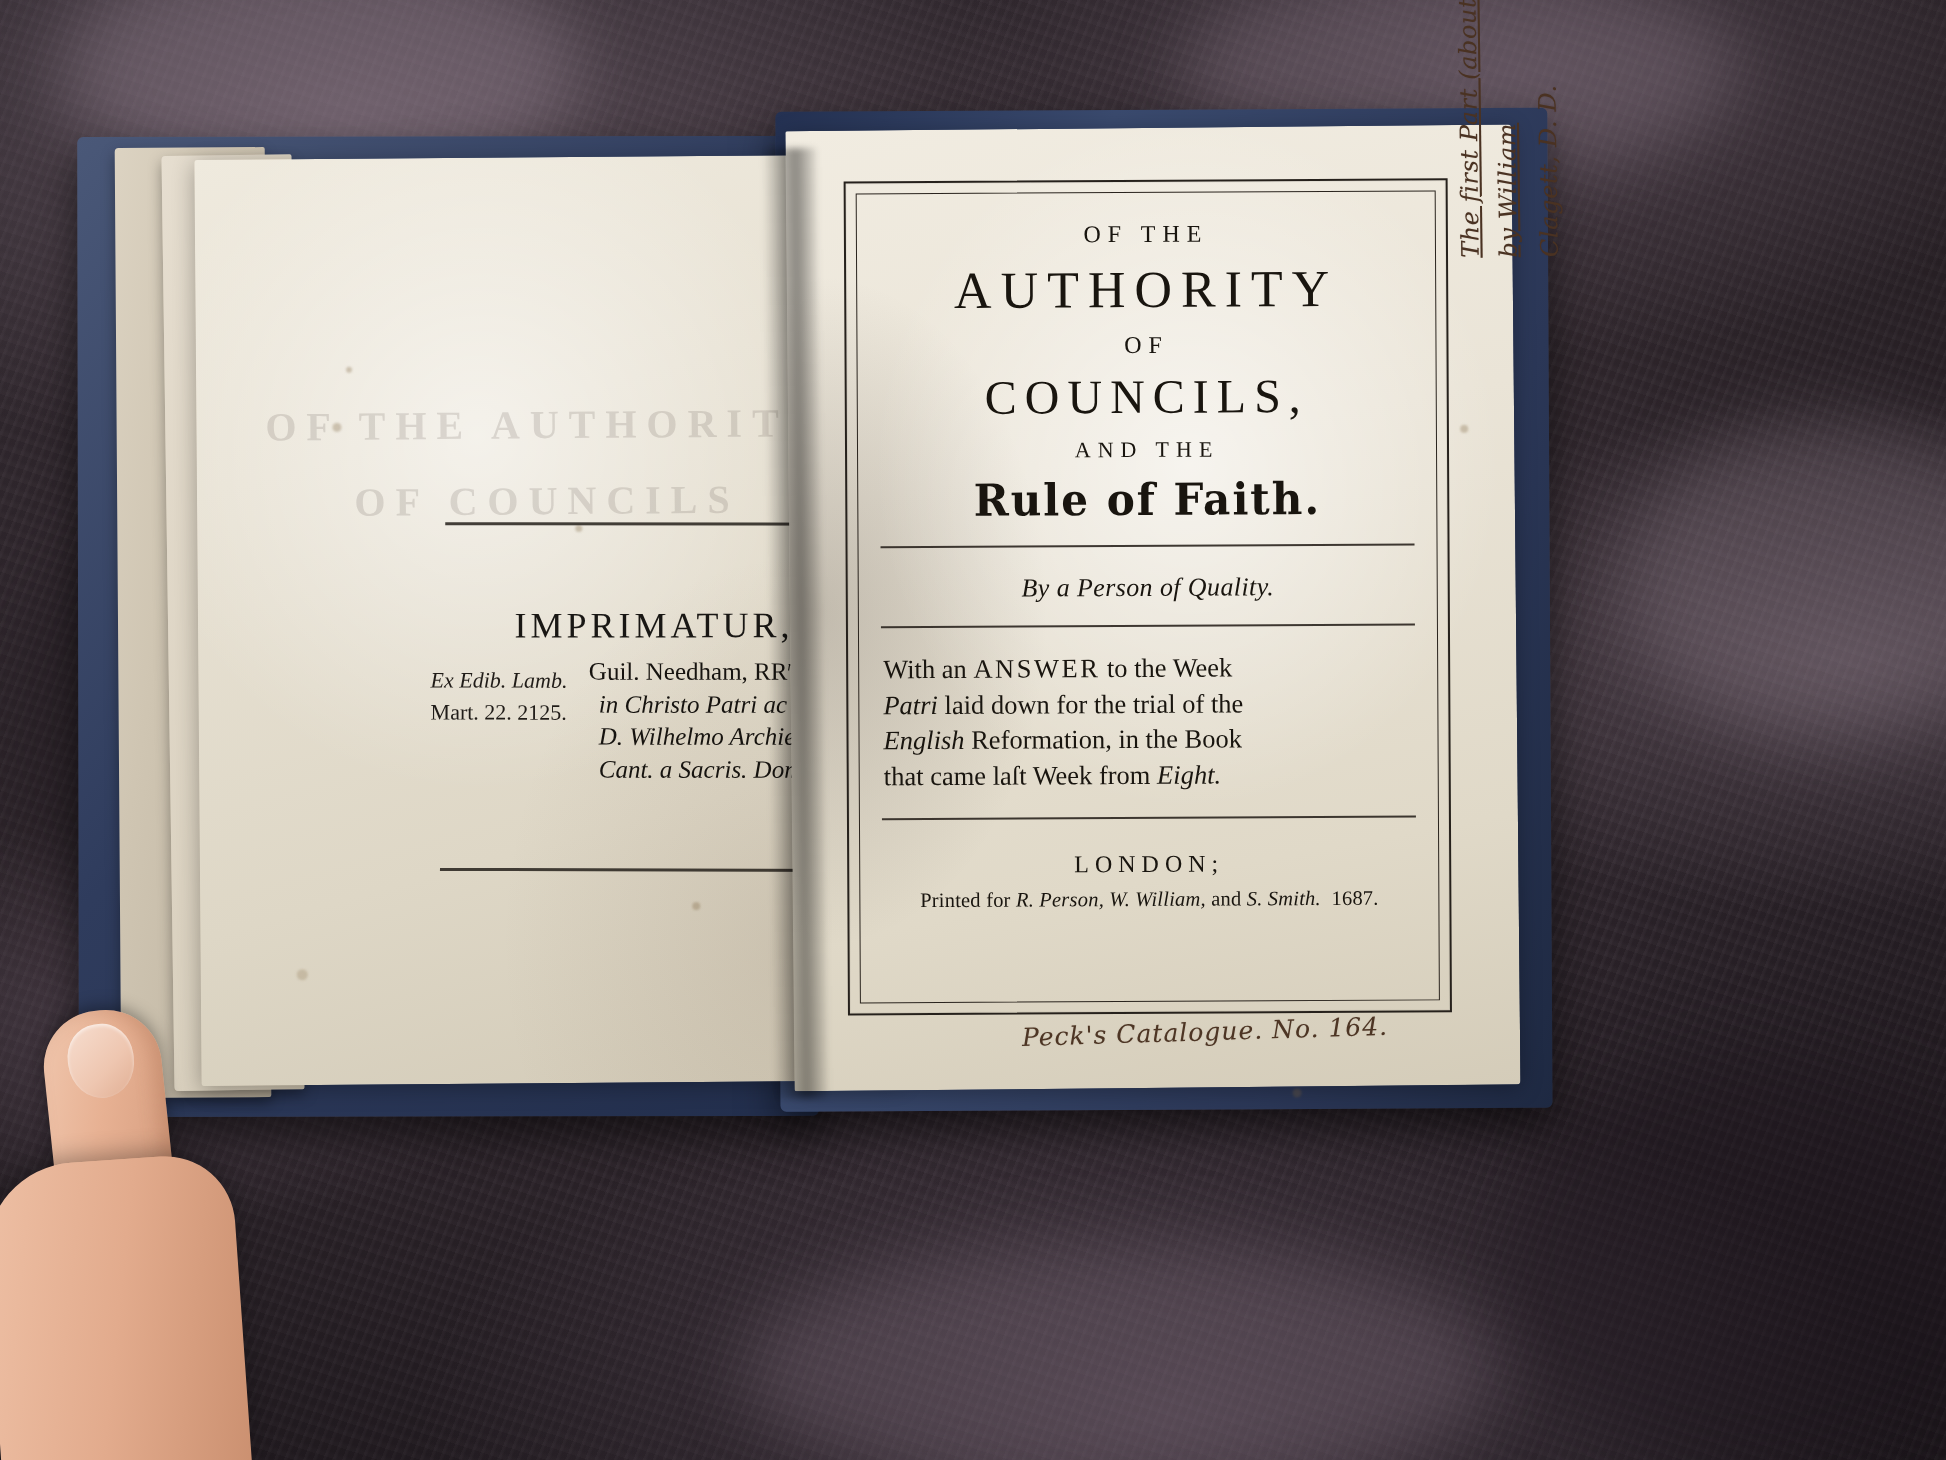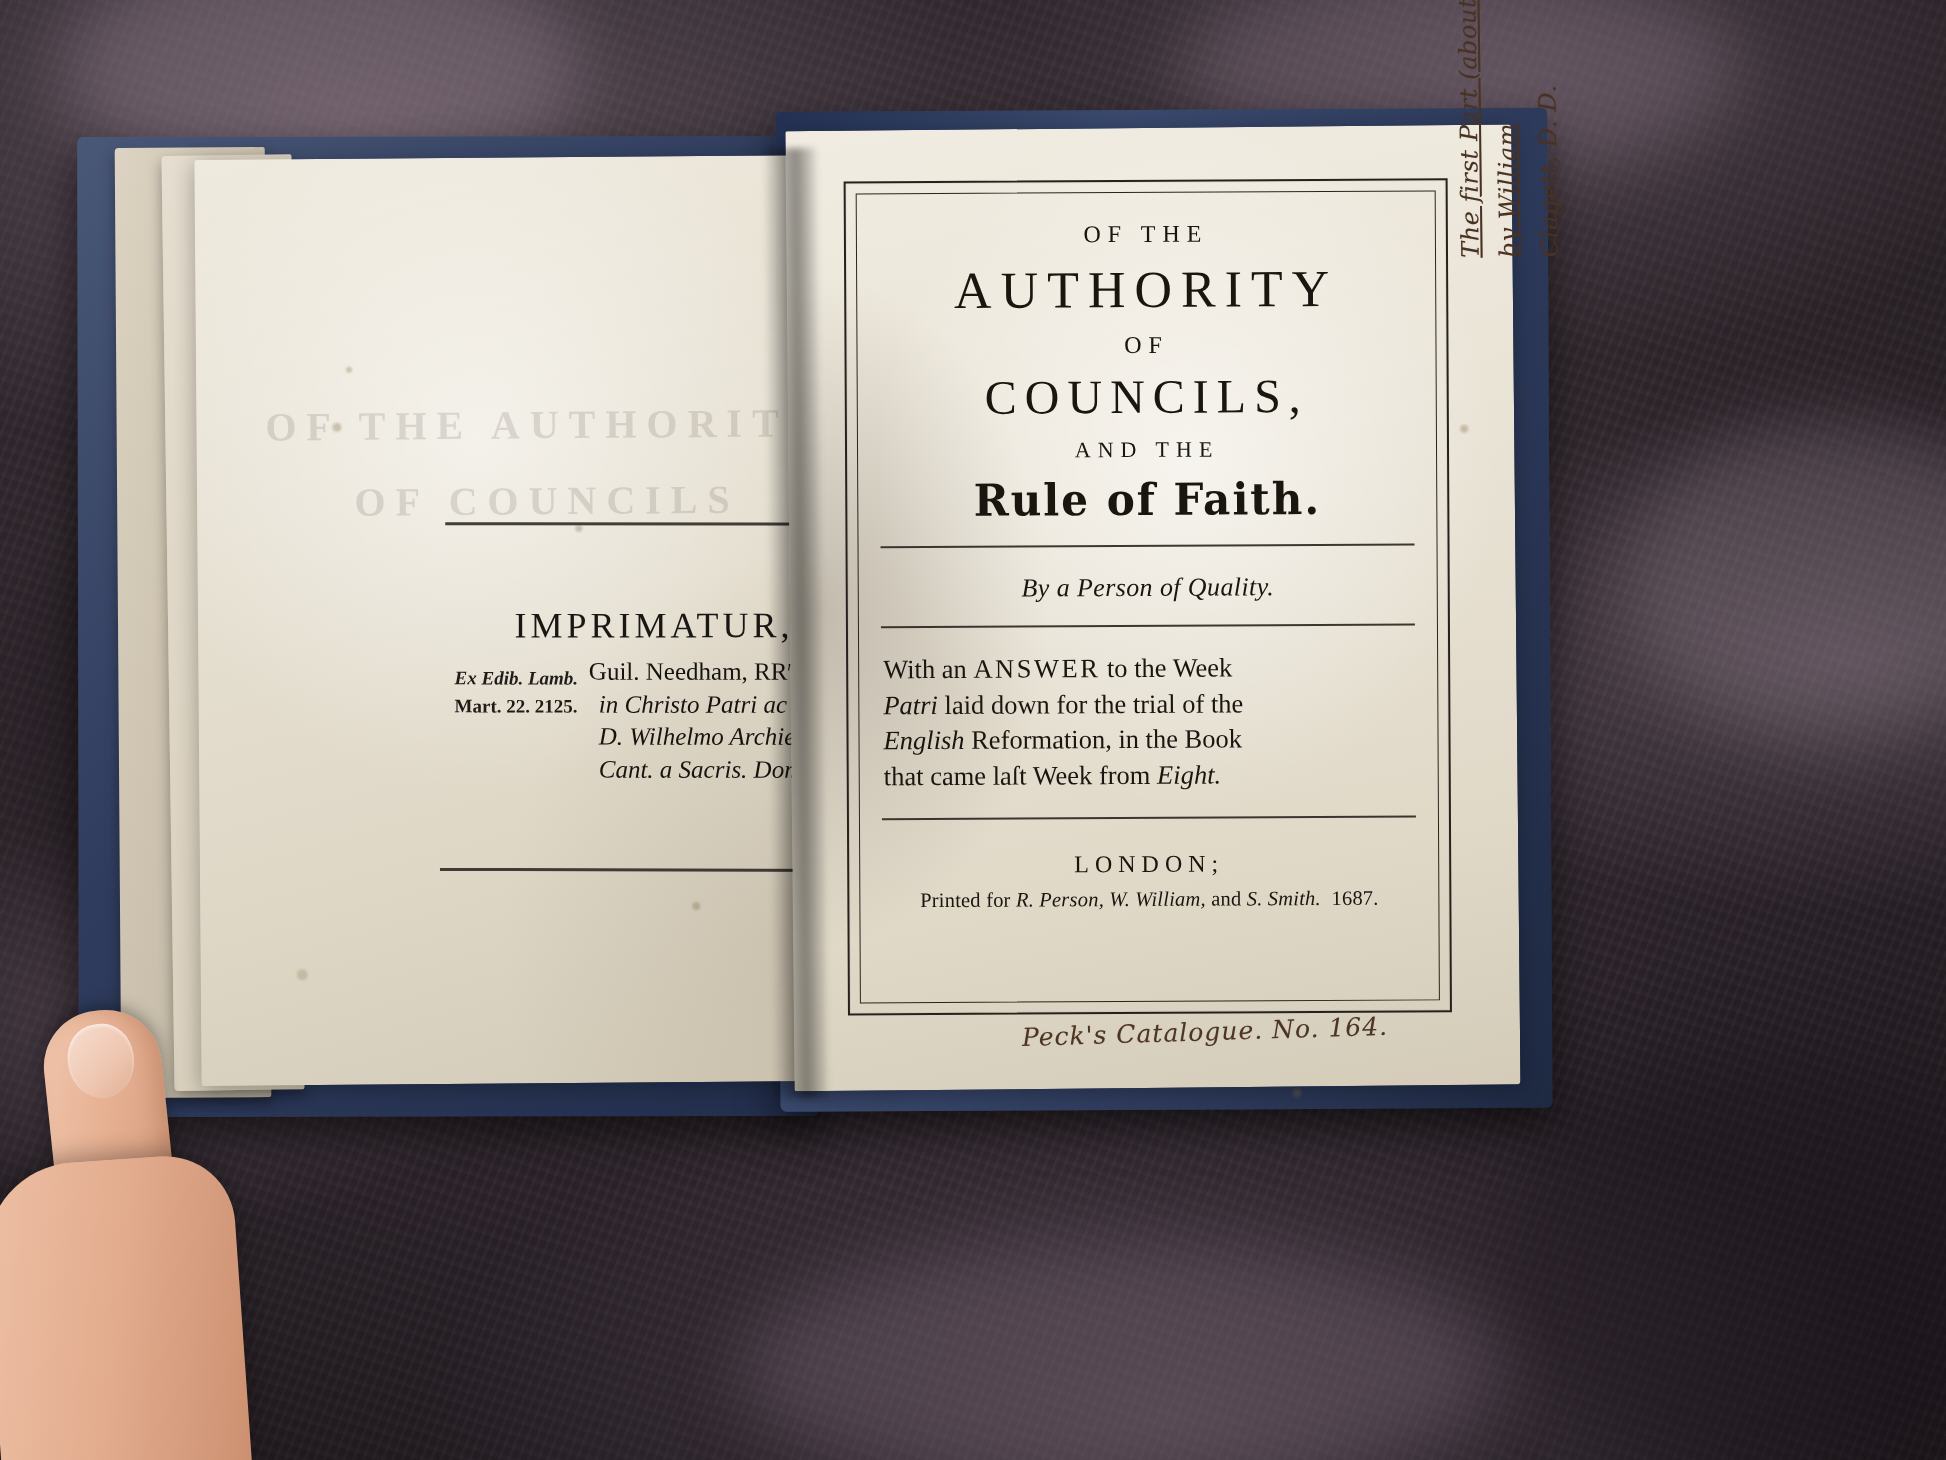--- a/index.html
+++ b/index.html
@@ -143,27 +143,26 @@
     left: 246px; top: 448px; width: 420px;
     text-align: center;
     font-size: 36px;
     letter-spacing: 4px;
     color: #191714;
     transform: rotate(0.4deg);
   }
   #ex-edib {
     position: absolute;
     left: 232px; top: 507px; width: 140px;
-    font-size: 19px;
+    font-size: 22px;
     font-style: italic;
-    font-weight: 700;
+    font-weight: 400;
     line-height: 1.45;
     color: #201c18;
     transform: rotate(0.5deg);
-    margin-left: 24px;
   }
   #ex-edib .dateline { font-style: normal; }
   #needham {
     position: absolute;
     left: 390px; top: 500px; width: 300px;
     font-size: 25px;
     line-height: 1.30;
     color: #16130f;
     transform: rotate(0.5deg);
   }

